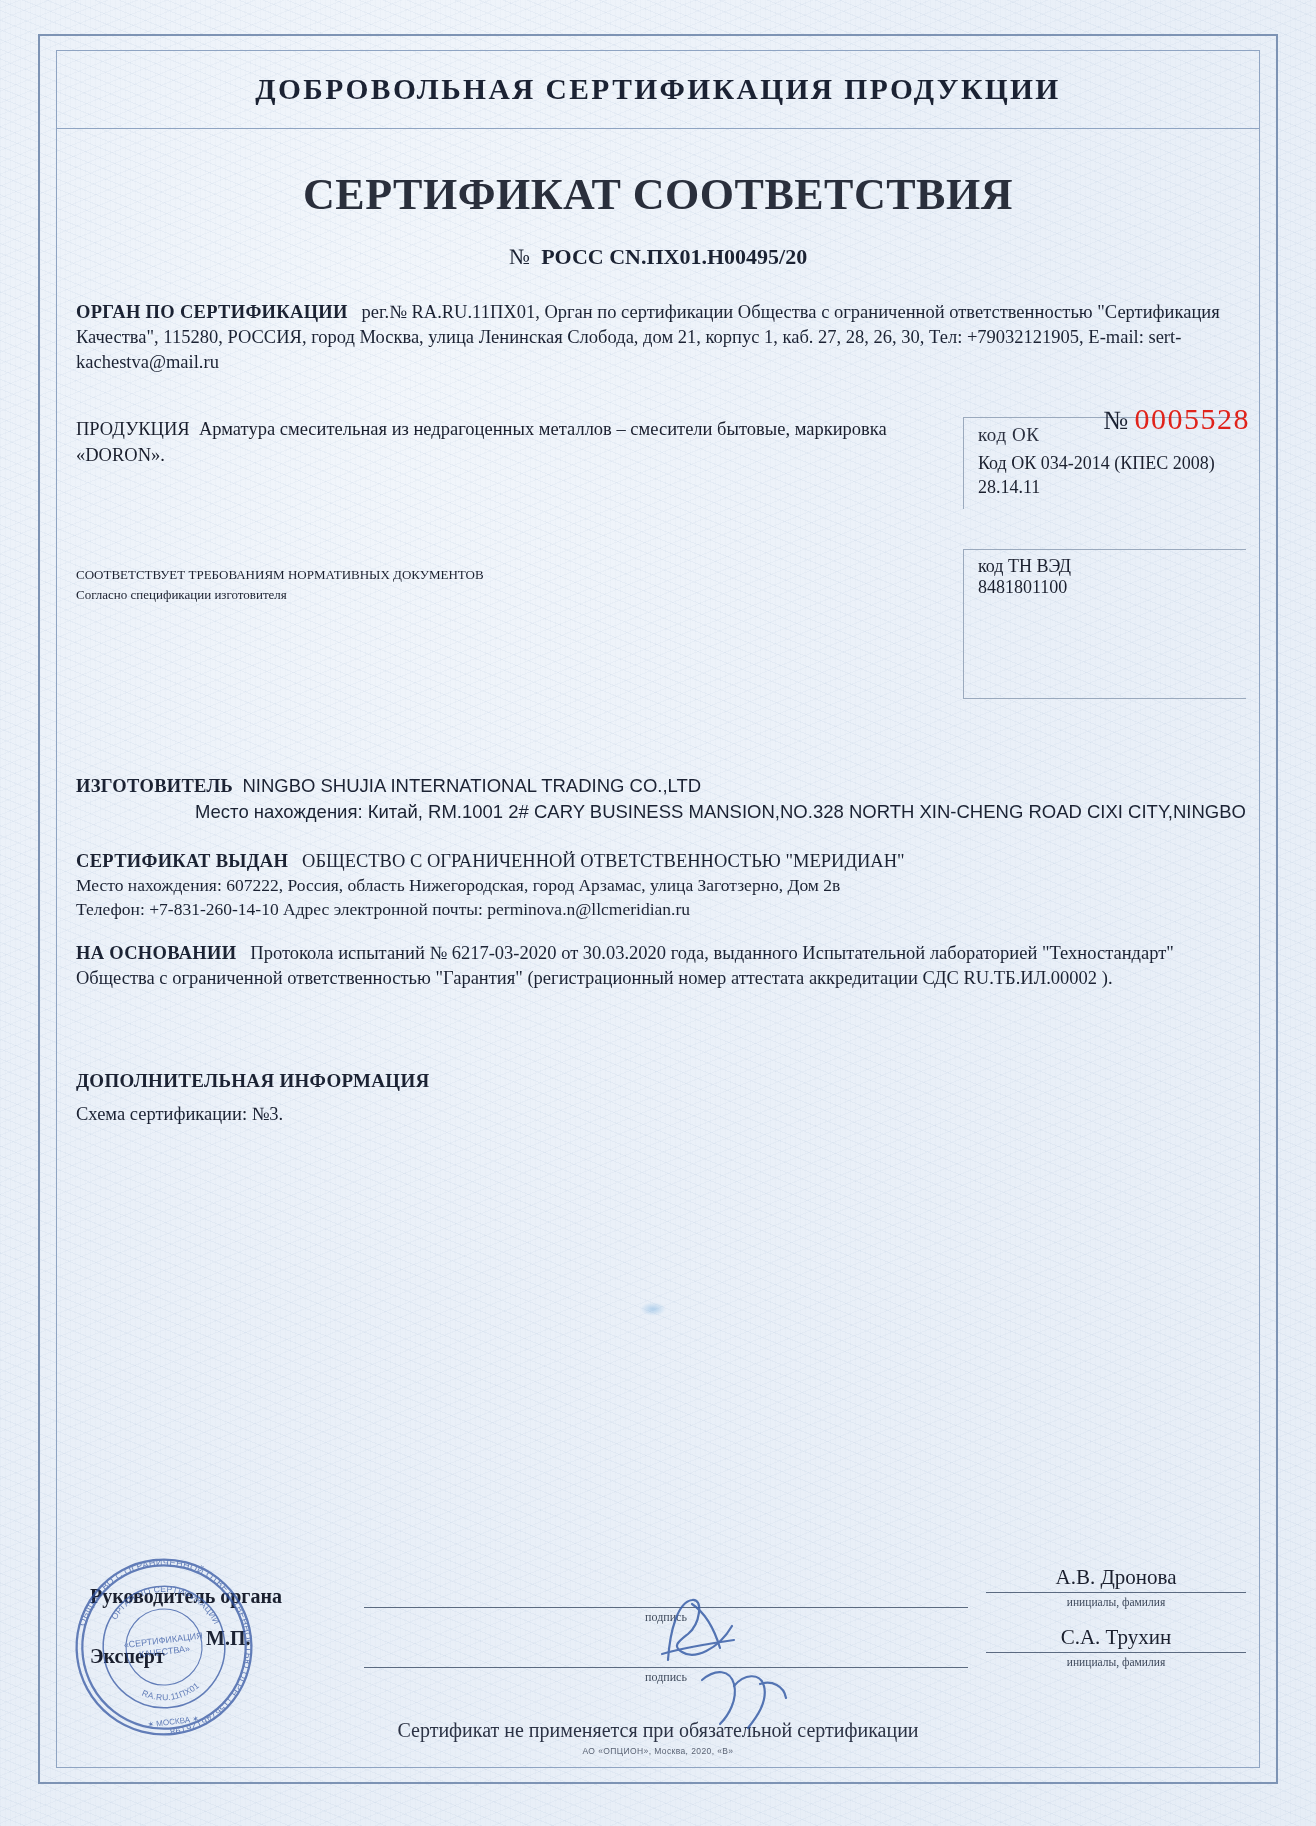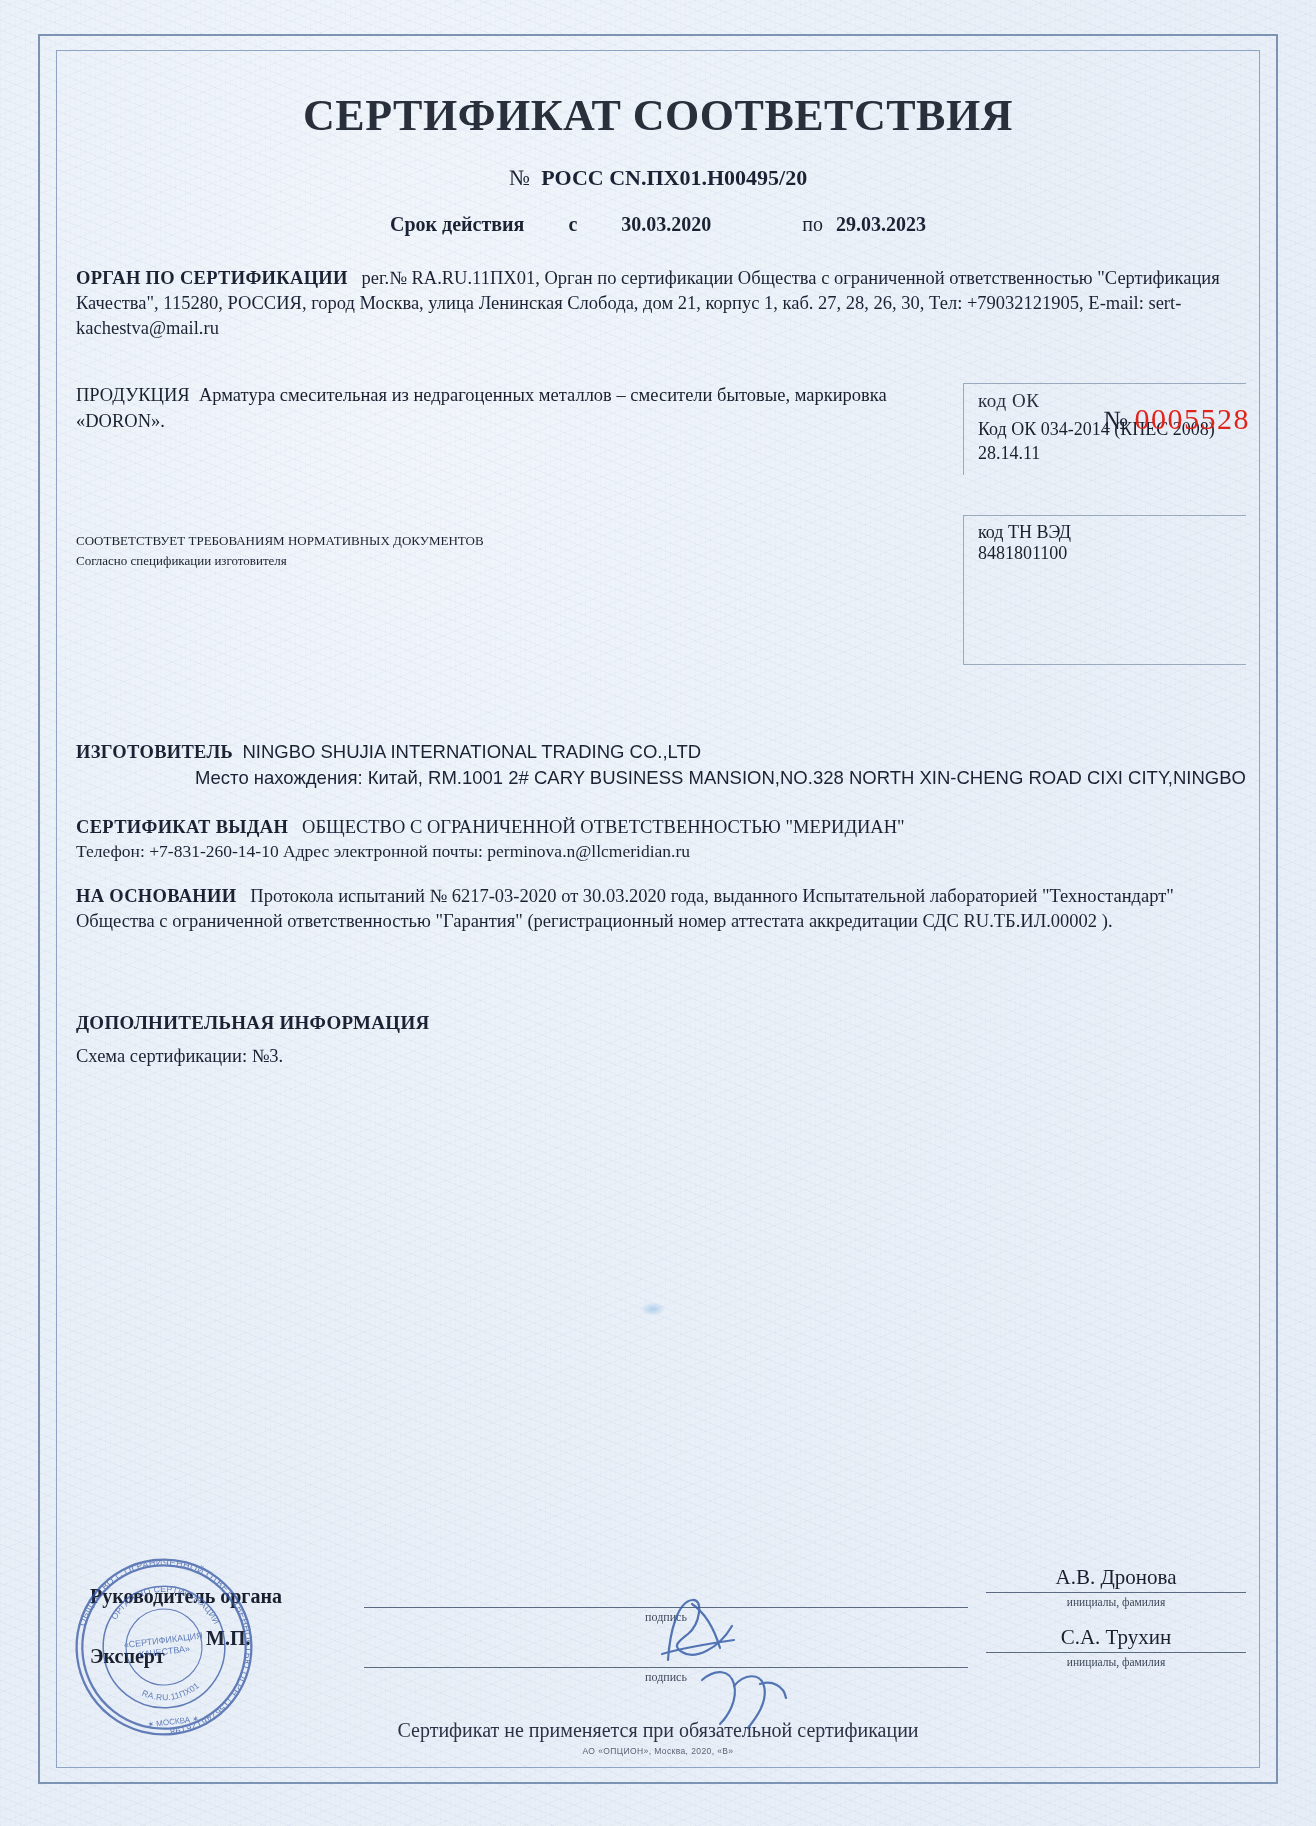--- a/index.html
+++ b/index.html
@@ -295,37 +295,31 @@
 </head>
 <body>
 
 <div class="page">
   <div class="guilloche"></div>
   <div class="frame-outer"></div>
   <div class="frame-inner"></div>
 
   <div class="content">
 
+    <div class="header-band">
+      <div class="header-title">ДОБРОВОЛЬНАЯ СЕРТИФИКАЦИЯ ПРОДУКЦИИ</div>
+    </div>
 
     <div class="main-title">СЕРТИФИКАТ СООТВЕТСТВИЯ</div>
 
     <div class="cert-number">
       <span class="no">№</span>
       <span>РОСС CN.ПХ01.Н00495/20</span>
     </div>
 
-    <div class="validity">
-      <span class="lbl">Срок действия</span>
-      <span class="gap"></span>
-      <span>с</span>
-      <span class="gap"></span>
-      <span>30.03.2020</span>
-      <span class="po">по</span>
-      <span>29.03.2023</span>
-    </div>
 
     <div class="blank-no">
       <span>№</span>
       <span class="red">0005528</span>
     </div>
 
     <div class="section org-block">
       <span class="cap">ОРГАН ПО СЕРТИФИКАЦИИ</span>
       <span>&nbsp;&nbsp;</span><span>рег.№ RA.RU.11ПХ01, Орган по сертификации Общества с ограниченной ответственностью "Сертификация Качества", 115280, РОССИЯ, город Москва, улица Ленинская Слобода, дом 21, корпус 1, каб. 27, 28, 26, 30, Тел: +79032121905, E-mail: sert-kachestva@mail.ru</span>
     </div>
@@ -354,20 +348,21 @@
 
     <div class="section manufacturer">
       <span class="cap">ИЗГОТОВИТЕЛЬ</span>
       <span>&nbsp;</span><span class="thin">NINGBO SHUJIA  INTERNATIONAL TRADING CO.,LTD</span>
       <div class="thin">Место нахождения: Китай, RM.1001 2# CARY BUSINESS MANSION,NO.328 NORTH XIN-CHENG ROAD CIXI CITY,NINGBO</div>
     </div>
 
     <div class="section issued-to">
       <span class="cap">СЕРТИФИКАТ ВЫДАН</span>
       <span>&nbsp;&nbsp;</span><span>ОБЩЕСТВО С ОГРАНИЧЕННОЙ ОТВЕТСТВЕННОСТЬЮ "МЕРИДИАН"</span>
+      <div style="font-size:17.5px;">Место нахождения: 607222, Россия, область Нижегородская, город Арзамас, улица Заготзерно, Дом 2в</div>
       <div style="font-size:17.5px;">Телефон: +7-831-260-14-10 Адрес электронной почты: perminova.n@llcmeridian.ru</div>
     </div>
 
     <div class="section basis">
       <span class="cap">НА ОСНОВАНИИ</span>
       <span>&nbsp;&nbsp;</span><span>Протокола испытаний № 6217-03-2020 от 30.03.2020 года, выданного Испытательной лабораторией "Техностандарт" Общества с ограниченной ответственностью "Гарантия" (регистрационный номер аттестата аккредитации СДС RU.ТБ.ИЛ.00002 ).</span>
     </div>
 
     <div class="section addinfo">
       <span class="cap">ДОПОЛНИТЕЛЬНАЯ ИНФОРМАЦИЯ</span>

